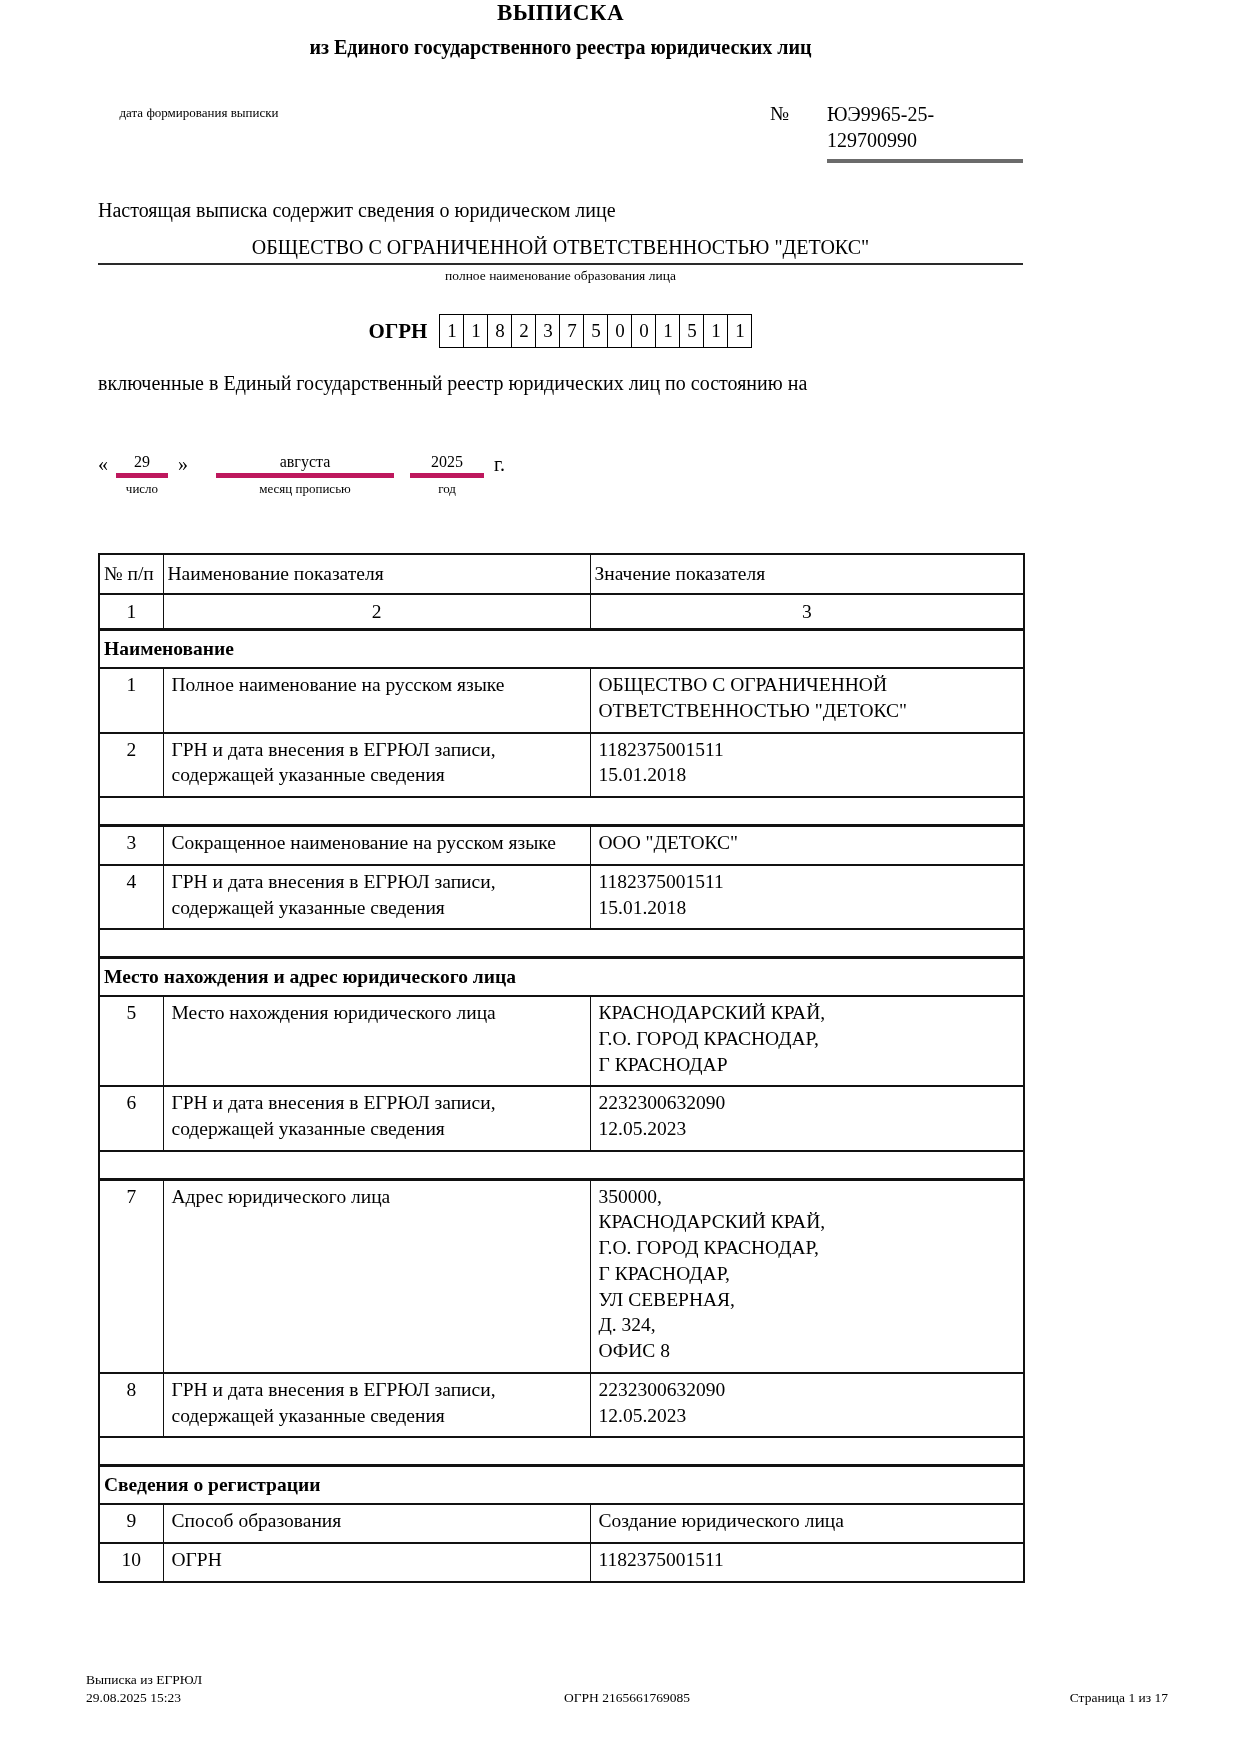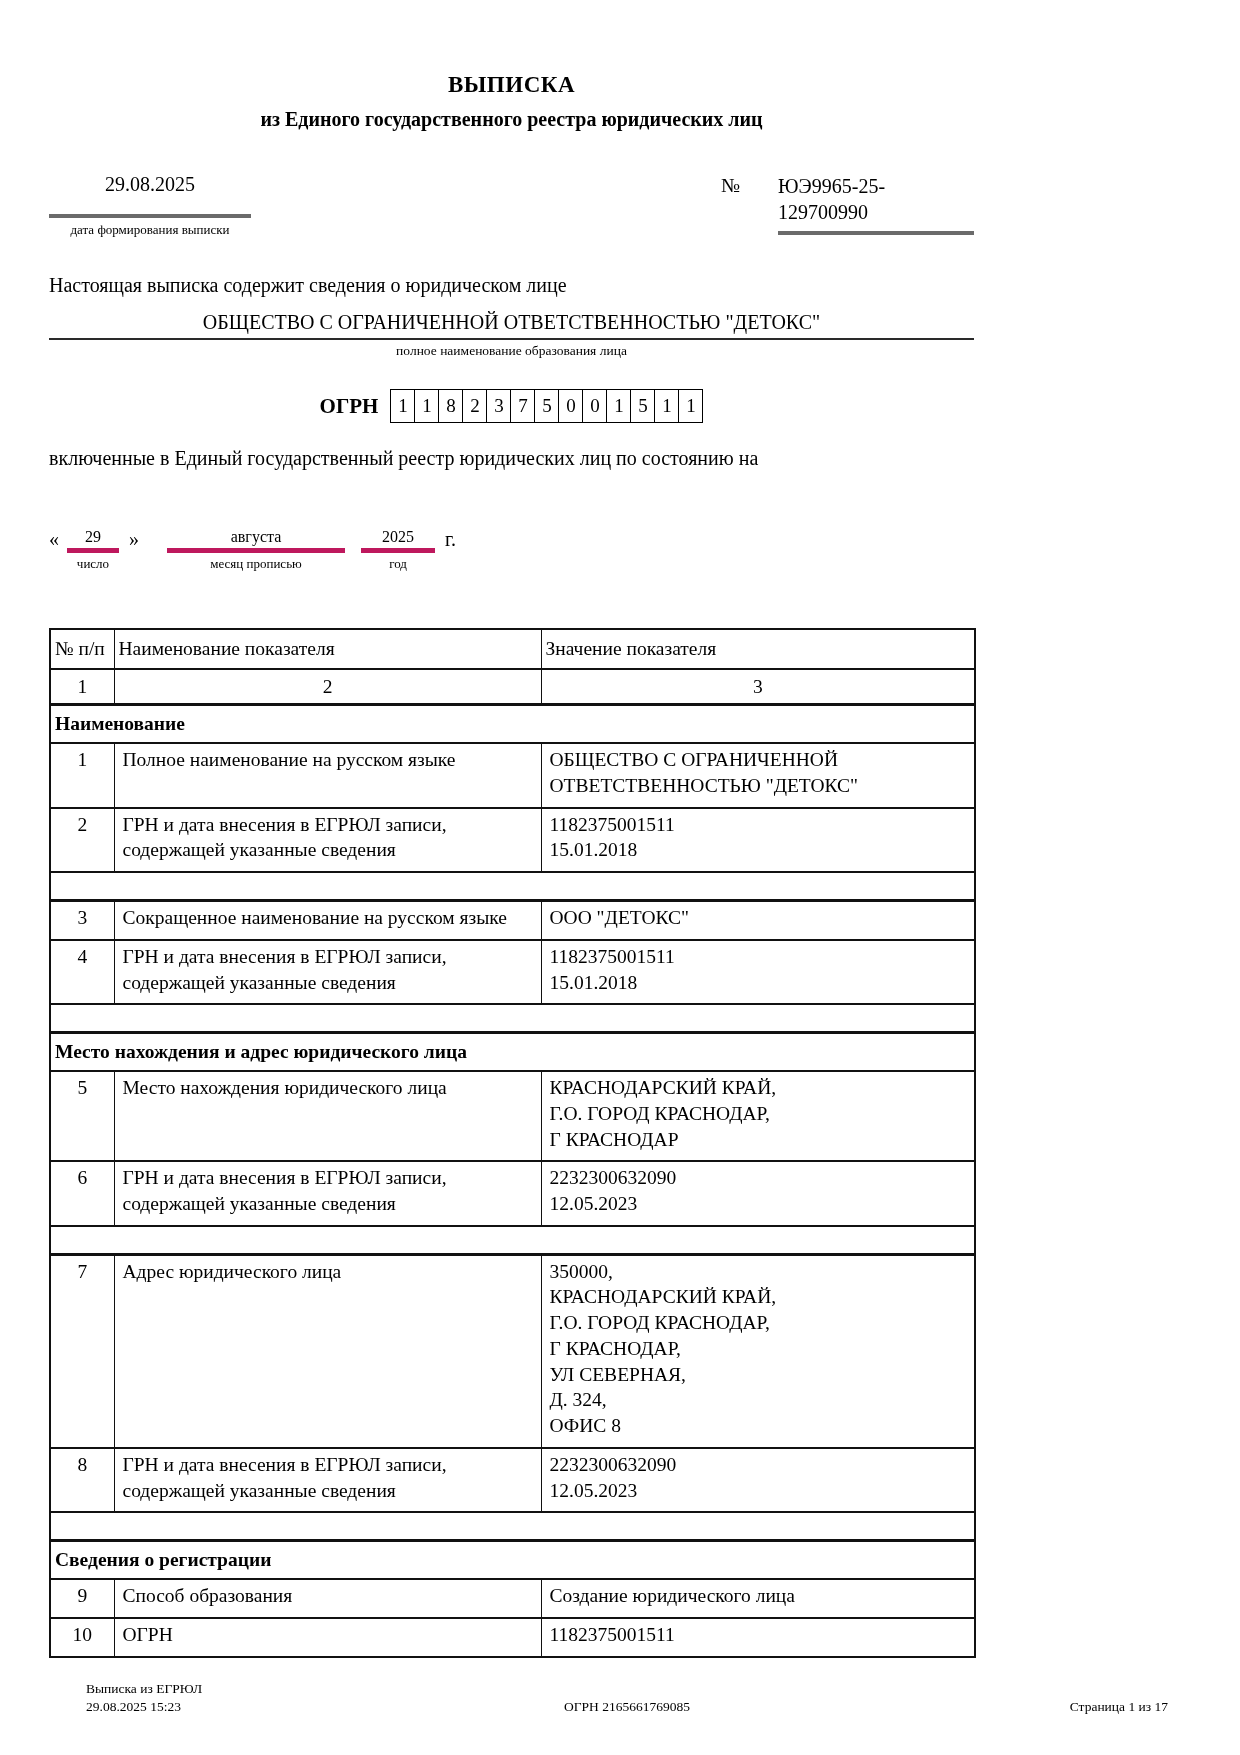--- a/index.html
+++ b/index.html
@@ -4,21 +4,21 @@
 <style>
   html,body{margin:0;padding:0;background:#ffffff;}
   .page{
     position:relative;
     width:1240px;height:1755px;
     background:#ffffff;
     font-family:"Liberation Serif","DejaVu Serif",serif;
     color:#000;
     overflow:hidden;
   }
-  .content{width:925px;margin-left:49px;padding-top:72px;}
+  .content{width:925px;margin-left:98px;}
   .doc-title{text-align:center;font-size:23px;font-weight:bold;letter-spacing:.5px;}
   .doc-subtitle{text-align:center;font-size:20px;font-weight:bold;margin-top:10px;}
 
   .head-row{display:flex;align-items:flex-start;margin-top:42px;}
   .date-block{width:202px;text-align:center;}
   .date-value{font-size:20px;padding-bottom:18px;}
   .u-line{border-bottom:4px solid #6b6b6b;}
   .small-label{font-size:13px;margin-top:4px;}
   .num-block{margin-left:auto;display:flex;align-items:flex-start;}
   .num-sign{font-size:20px;margin-right:38px;margin-top:1px;}
@@ -69,39 +69,38 @@
   tr.cols-row td{text-align:center;padding:4px;}
   tr.cols-row{border-bottom:3px solid #111;}
   tr.section-row{border-top:3px solid #111;border-bottom:2px solid #111;}
   tr.section-row td{text-align:left;font-weight:bold;padding:5px 4px;}
   tr.spacer-row{border-bottom:3px solid #111;}
   tr.spacer-row td{height:26px;border-left:none;border-right:none;padding:0;}
   td.num-cell{text-align:center;}
   tr.data-row td{padding-bottom:8px;}
 
   .page-footer{
-    position:absolute;left:86px;right:72px;bottom:39px;
+    position:absolute;left:86px;right:72px;bottom:48px;
     display:flex;align-items:flex-end;font-size:13.5px;line-height:1.35;
   }
   .pf-left{width:300px;}
   .pf-center{flex:1;text-align:center;}
   .pf-right{width:300px;text-align:right;}
 </style>
 </head>
 <body>
 
 <div class="page">
   <div class="content">
 
     <div class="doc-title">ВЫПИСКА</div>
     <div class="doc-subtitle">из Единого государственного реестра юридических лиц</div>
 
     <div class="head-row">
       <div class="date-block">
-        <div class="date-value u-line">29.08.2025</div>
         <div class="small-label">дата формирования выписки</div>
       </div>
       <div class="num-block">
         <div class="num-sign">№</div>
         <div class="num-value u-line">
           <span>ЮЭ9965-25-</span><br>
           <span>129700990</span>
         </div>
       </div>
     </div>

